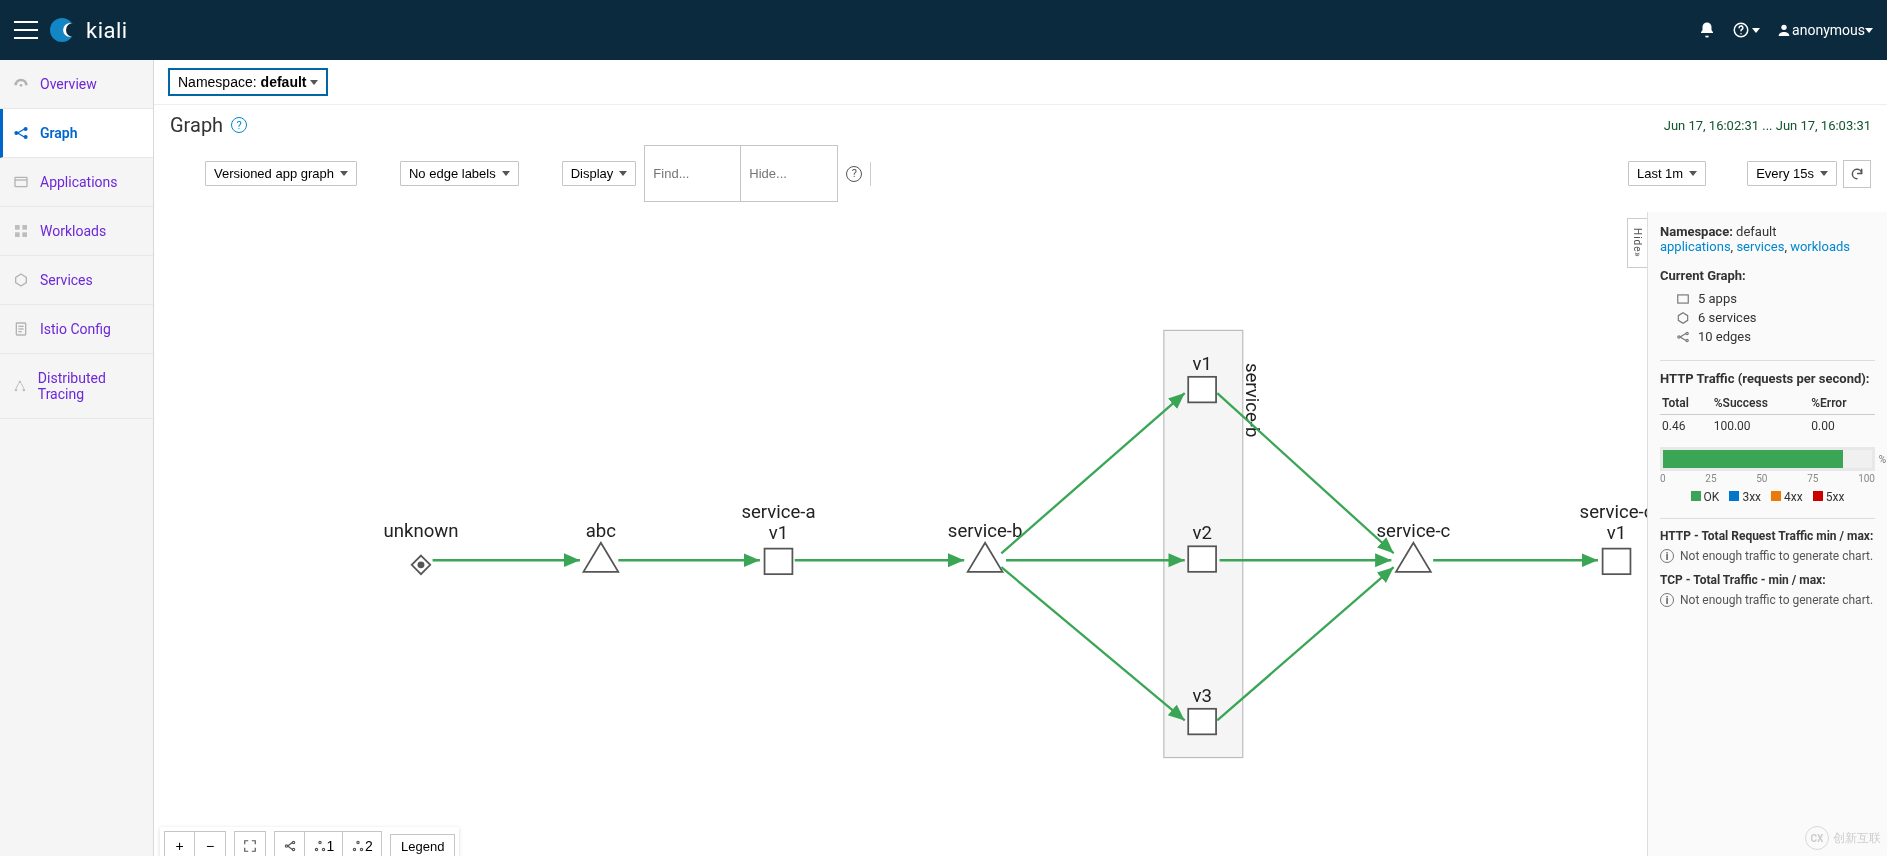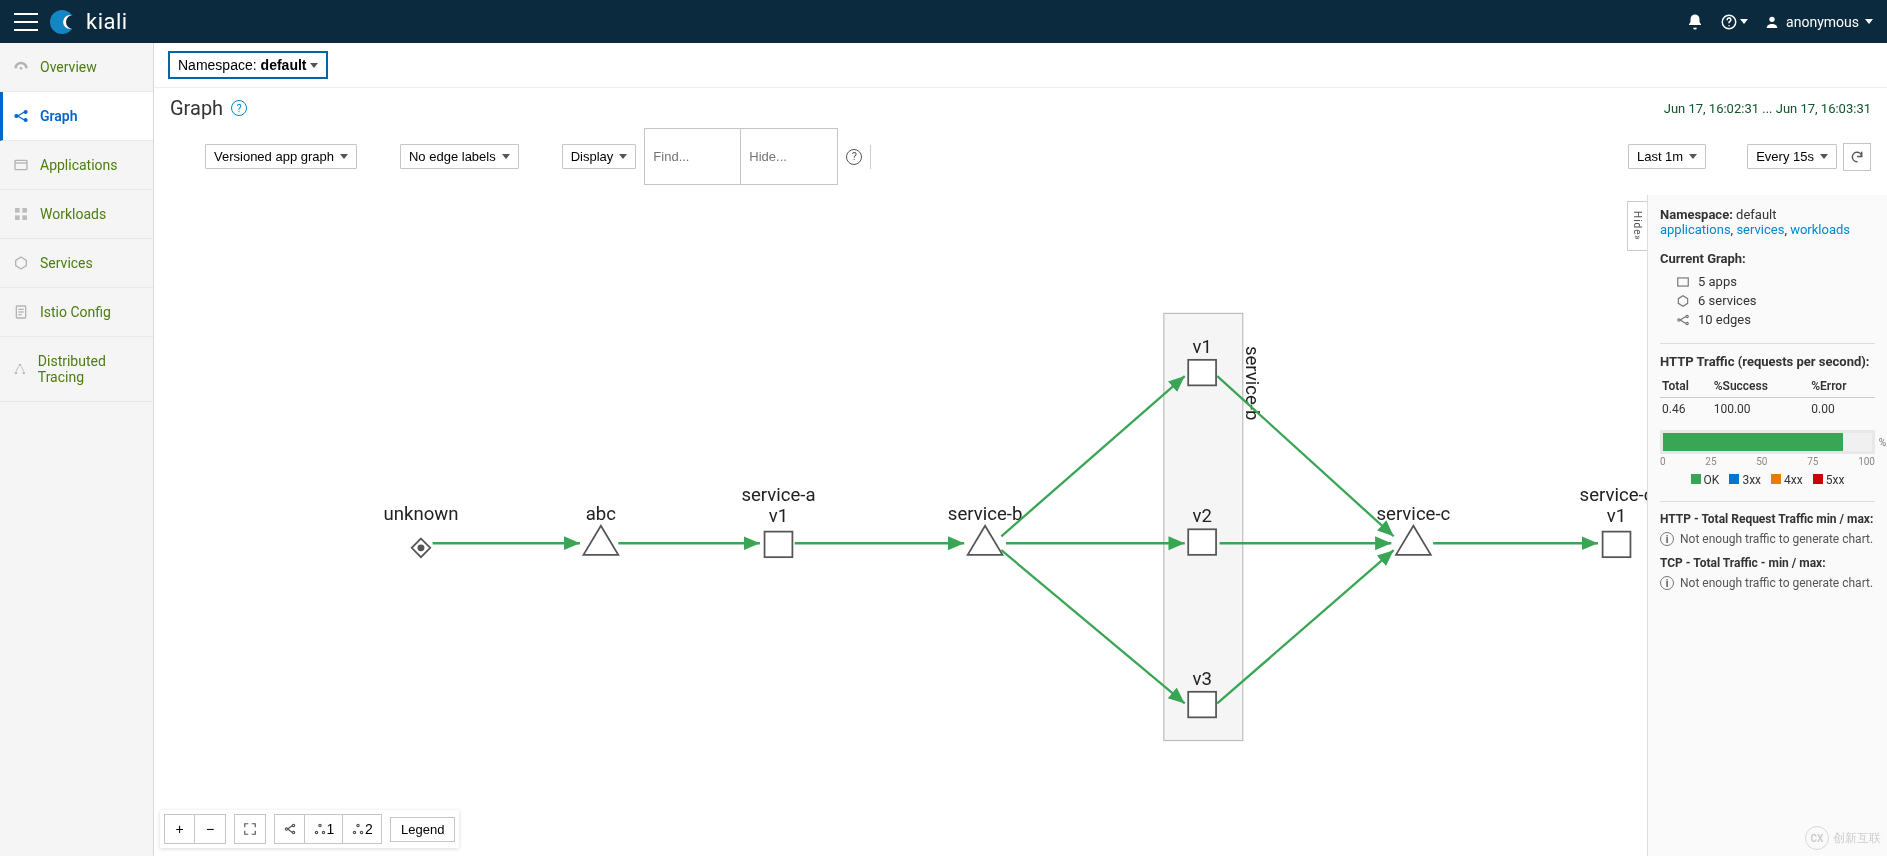--- a/index.html
+++ b/index.html
@@ -1,33 +1,33 @@
 <!DOCTYPE html>
 <html><head>
 <meta charset="utf-8">
 <style>
 * { box-sizing: border-box; margin: 0; padding: 0; }
 body { font-family: -apple-system, BlinkMacSystemFont, "Segoe UI", Roboto, Helvetica, Arial, sans-serif; font-size: 14px; color: #333; background: #fff; width: 1887px; height: 856px; overflow: hidden; }
 
 
-.header { background: #0b2a3e; color: #fff; height: 43px; display: flex; align-items: center; padding: 0 14px; justify-content: space-between; }
+.header { background: #0b2a3e; color: #fff; height: 60px; display: flex; align-items: center; padding: 0 14px; justify-content: space-between; }
 .header-left { display: flex; align-items: center; gap: 12px; }
 .hamburger { width: 24px; height: 18px; display: flex; flex-direction: column; justify-content: space-between; cursor: pointer; }
 .hamburger span { height: 2px; background: #fff; }
 .logo { display: flex; align-items: center; gap: 6px; font-size: 22px; font-weight: 400; letter-spacing: 0.5px; }
 .logo-icon { width: 30px; height: 24px; position: relative; }
 .logo-icon::before { content: ""; position: absolute; width: 24px; height: 24px; border-radius: 50%; background: #1386c6; left: 0; }
 .logo-icon::after { content: ""; position: absolute; width: 14px; height: 14px; border-radius: 50%; background: #0b2a3e; top: 5px; left: 13px; box-shadow: inset 3px 0 0 #fff; }
 .header-right { display: flex; align-items: center; gap: 16px; }
-.user { display: flex; align-items: center; gap: 6px; cursor: pointer; }
+.user { display: flex; align-items: center; cursor: pointer; }
 
 
 .body-row { display: flex; height: calc(100% - 43px); }
 .sidebar { width: 154px; background: #f5f5f5; border-right: 1px solid #d8d8d8; }
-.sidebar-item { display: flex; align-items: center; gap: 10px; padding: 16px 12px; color: #4d7c0f; cursor: pointer; border-bottom: 1px solid #e8e8e8; font-size: 14px; }
+.sidebar-item { display: flex; align-items: center; gap: 10px; padding: 16px 12px; color: #6d28d9; cursor: pointer; border-bottom: 1px solid #e8e8e8; font-size: 14px; }
 .sidebar-item.active { background: #fff; color: #0066cc; font-weight: 600; border-left: 3px solid #0066cc; padding-left: 9px; }
 
 .main { flex: 1; display: flex; flex-direction: column; position: relative; overflow: hidden; }
 
 
 .ns-row { padding: 8px 14px; border-bottom: 1px solid #eee; }
 .ns-btn { border: 2px solid #0066a5; padding: 4px 8px; background: #fff; font-size: 14px; cursor: pointer; display: inline-flex; align-items: center; gap: 4px; }
 .ns-btn b { font-weight: 700; }
 .caret { width: 0; height: 0; border-left: 4px solid transparent; border-right: 4px solid transparent; border-top: 5px solid #555; display: inline-block; }
 

